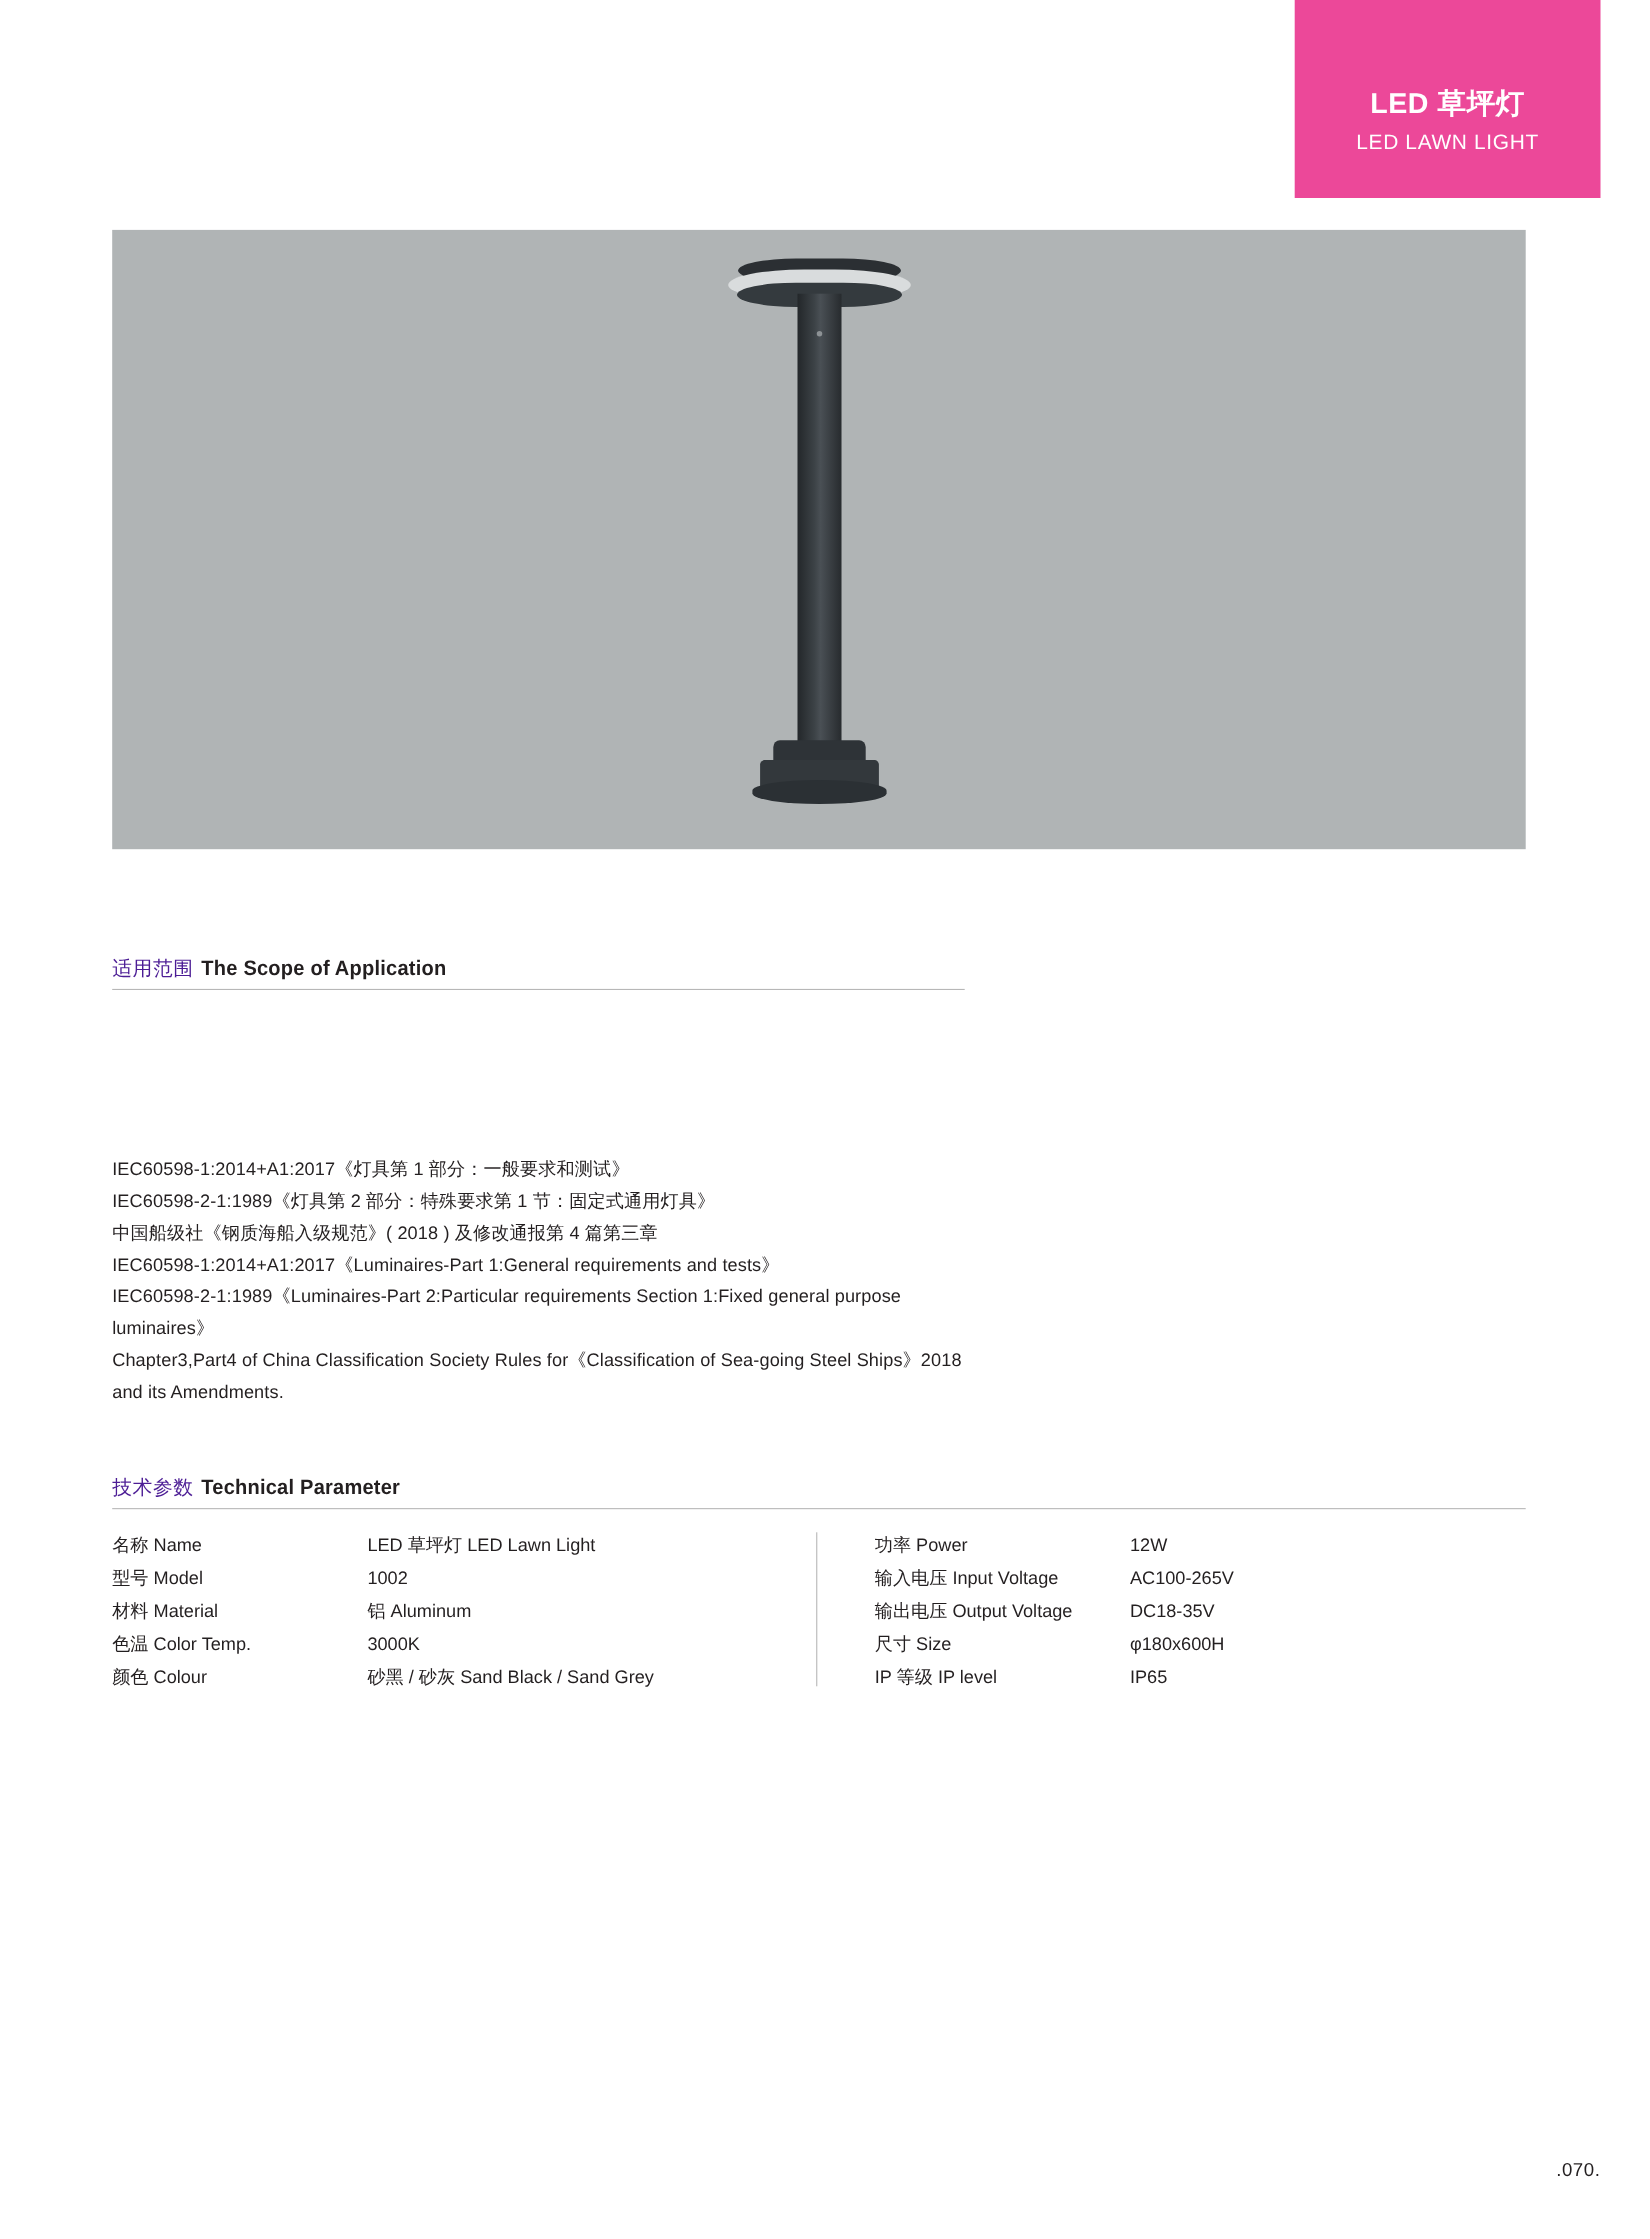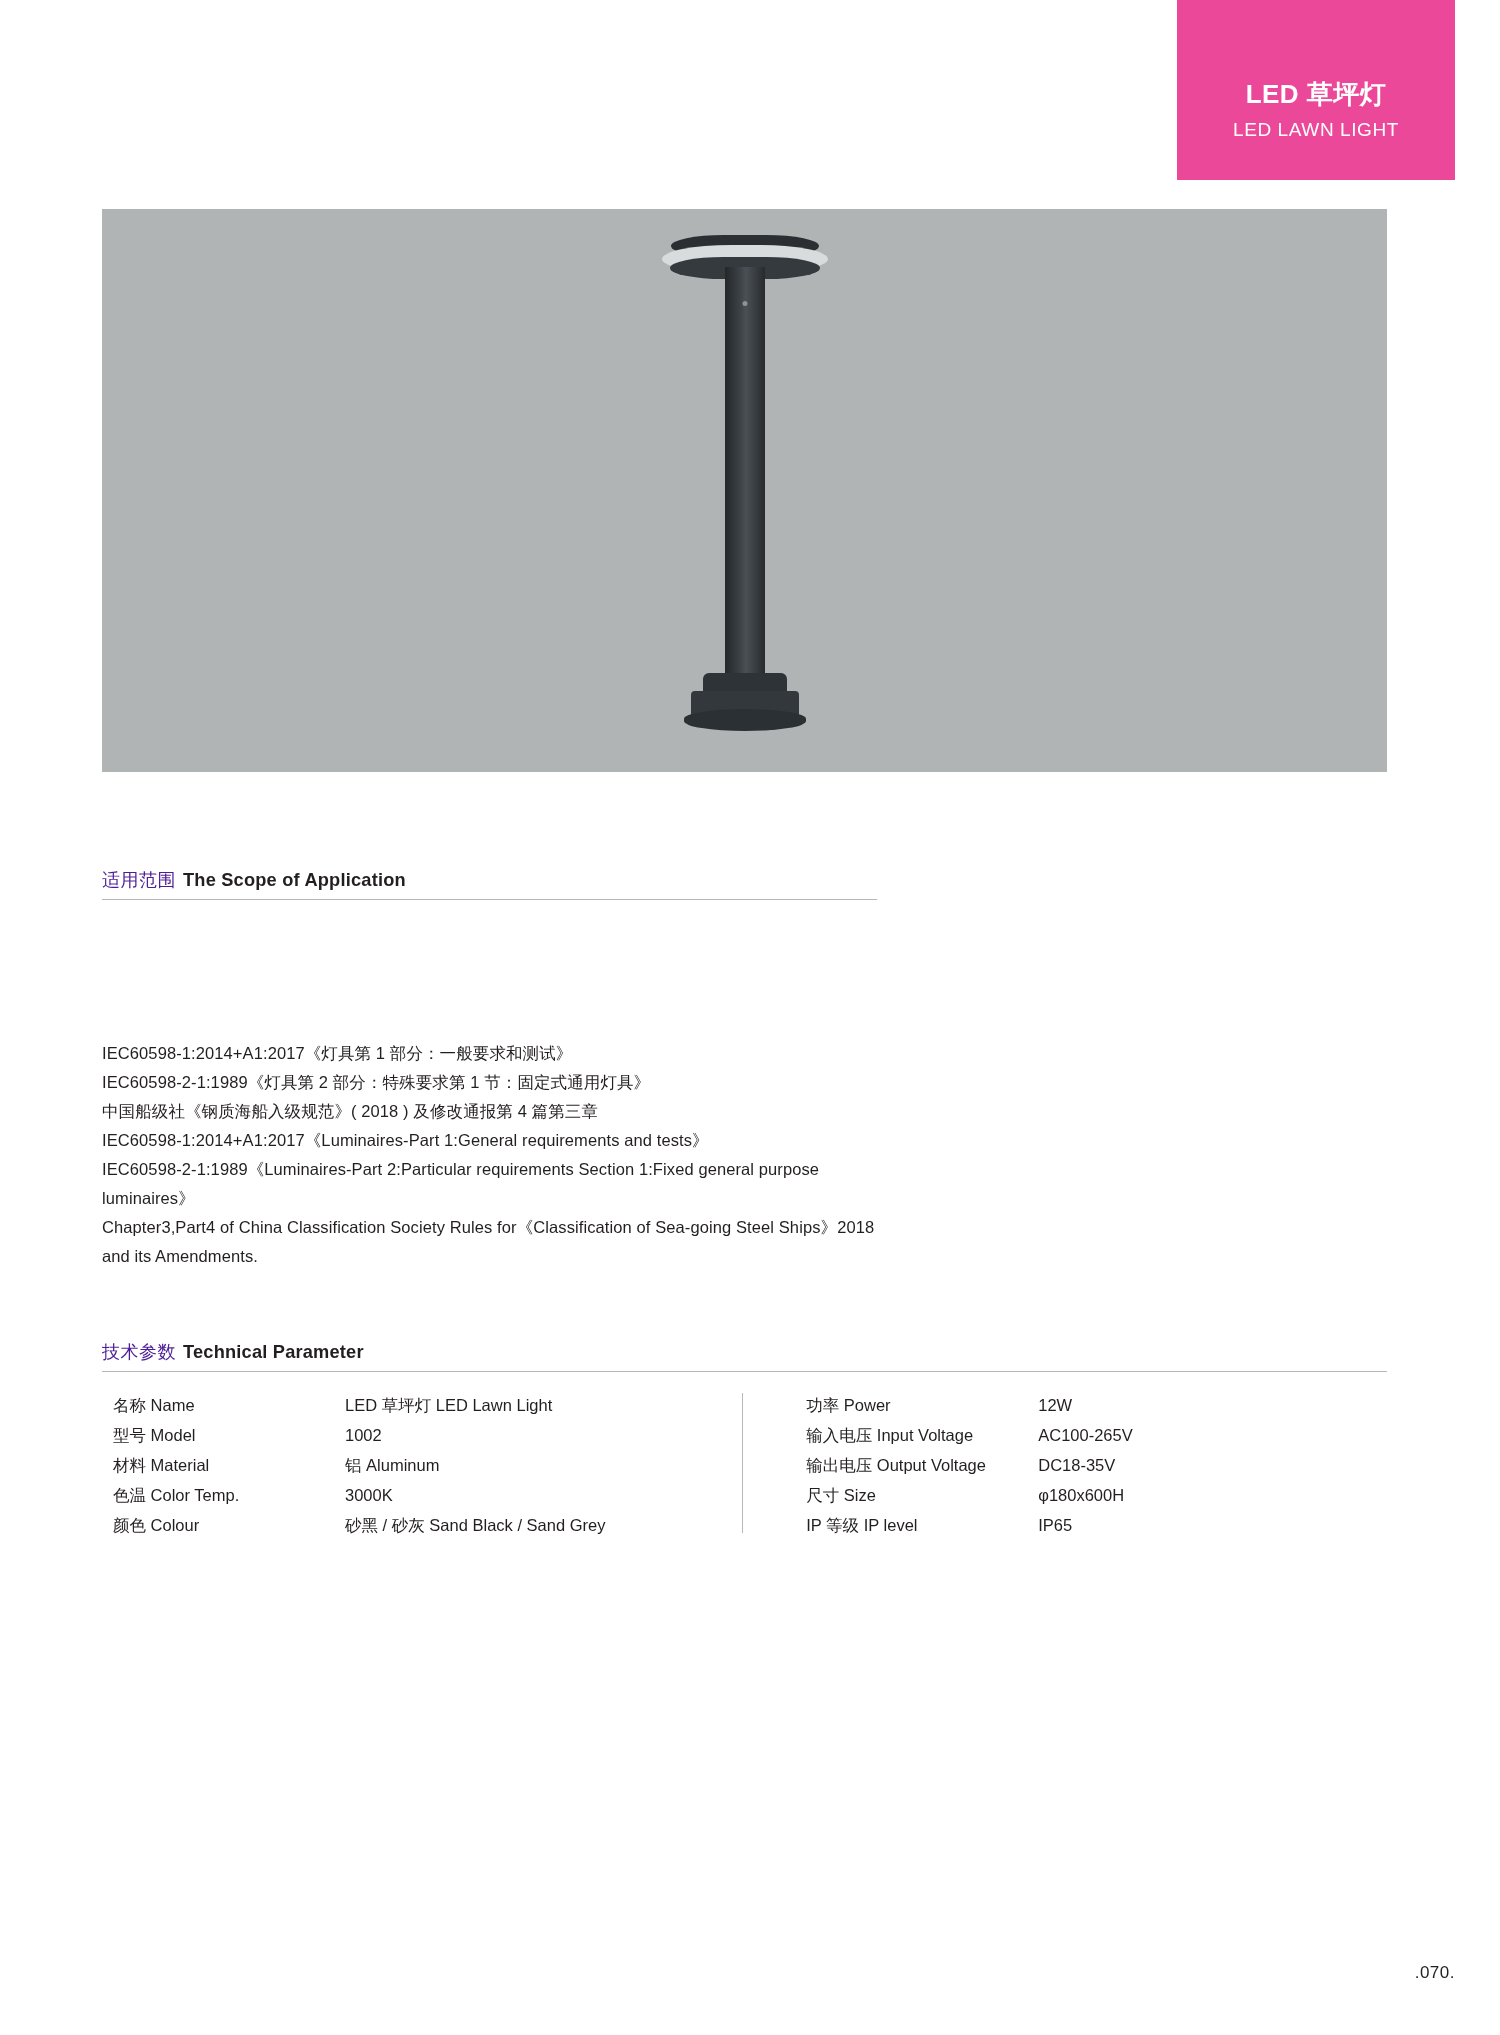--- a/index.html
+++ b/index.html
@@ -179,21 +179,21 @@
     color: #231f20;
     letter-spacing: 0.1px;
   }
 
   
   #scope-section { top: 868px; width: 775px; }
   #scope-section .body { margin-top: 15px; }
 
   
   #standard-section { top: 1035px; width: 775px; }
-  #standard-section .body { margin-top: 4px; }
+  #standard-section .body { margin-top: 14px; }
   #standard-section .body-line { line-height: 29px; }
   .std-wrap { line-height: 28px; }
 
   
   #tech-section { top: 1340px; width: 1285px; }
   .tech-table {
     margin-top: 18px;
     display: flex;
     position: relative;
   }
@@ -209,21 +209,20 @@
     top: 3px;
     width: 1px;
     height: 140px;
     background: #b7b7b7;
   }
   .tech-row {
     display: flex;
     font-size: 16.5px;
     line-height: 30px;
     color: #231f20;
-    margin-left: 11px;
   }
   .tech-label { width: 232px; }
   .tech-value { flex: 1; }
 
   
   .page-number {
     position: absolute;
     right: 45px;
     bottom: 52px;
     font-size: 17px;

